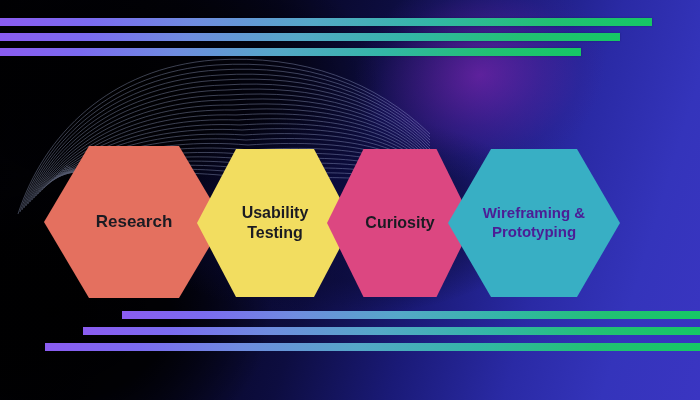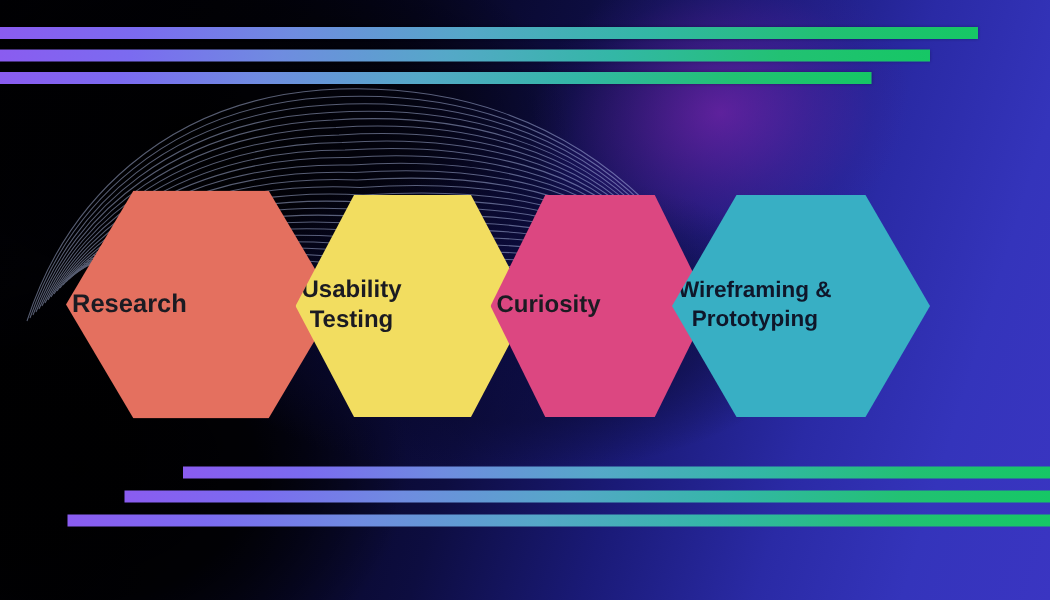--- a/index.html
+++ b/index.html
@@ -115,22 +115,23 @@
     top: 0;
     width: 700px;
     height: 400px;
     pointer-events: none;
   }
   .hex {
     position: absolute;
     clip-path: polygon(25% 0%, 75% 0%, 100% 50%, 75% 100%, 25% 100%, 0% 50%);
     display: flex;
     align-items: center;
-    justify-content: flex-start;
+    justify-content: center;
     pointer-events: auto;
+    margin-top: 19px;
   }
   .hex-label {
     color: #1b1b22;
     font-weight: bold;
     text-align: center;
     line-height: 1.25;
     font-family: "Liberation Sans", sans-serif;
     padding: 0 4px;
   }
 
@@ -192,17 +193,17 @@
     <div class="hex hex-1" style="background: rgb(228, 112, 95);">
       <span class="hex-label" style="color: rgb(27, 27, 34);">Research</span>
     </div>
     <div class="hex hex-2" style="background: rgb(242, 221, 96);">
       <span class="hex-label" style="color: rgb(27, 27, 34);">Usability<br>Testing</span>
     </div>
     <div class="hex hex-3" style="background: rgb(220, 71, 129);">
       <span class="hex-label" style="color: rgb(27, 27, 34);">Curiosity</span>
     </div>
     <div class="hex hex-4" style="background: rgb(56, 175, 196);">
-      <span class="hex-label" style="color: #0f172a;">Wireframing &amp;<br>Prototyping</span>
+      <span class="hex-label" style="color: #4c1d95;">Wireframing &amp;<br>Prototyping</span>
     </div>
   </div>
 
 </div>
 
 </body></html>

